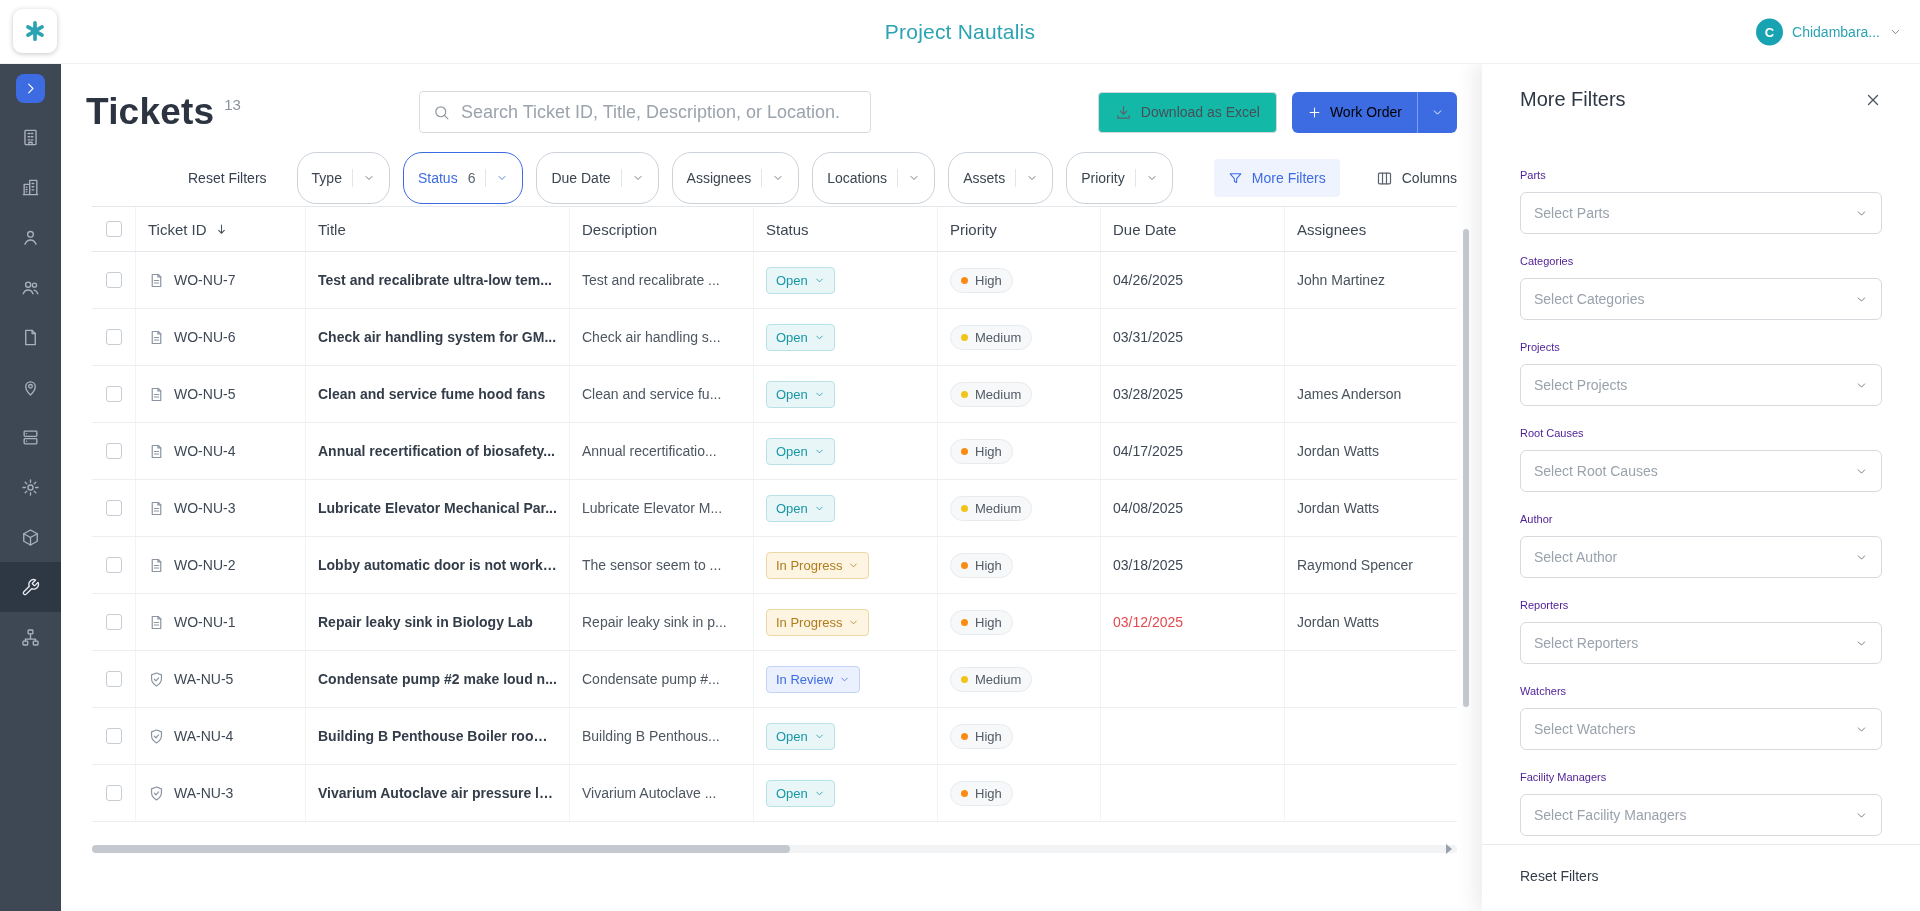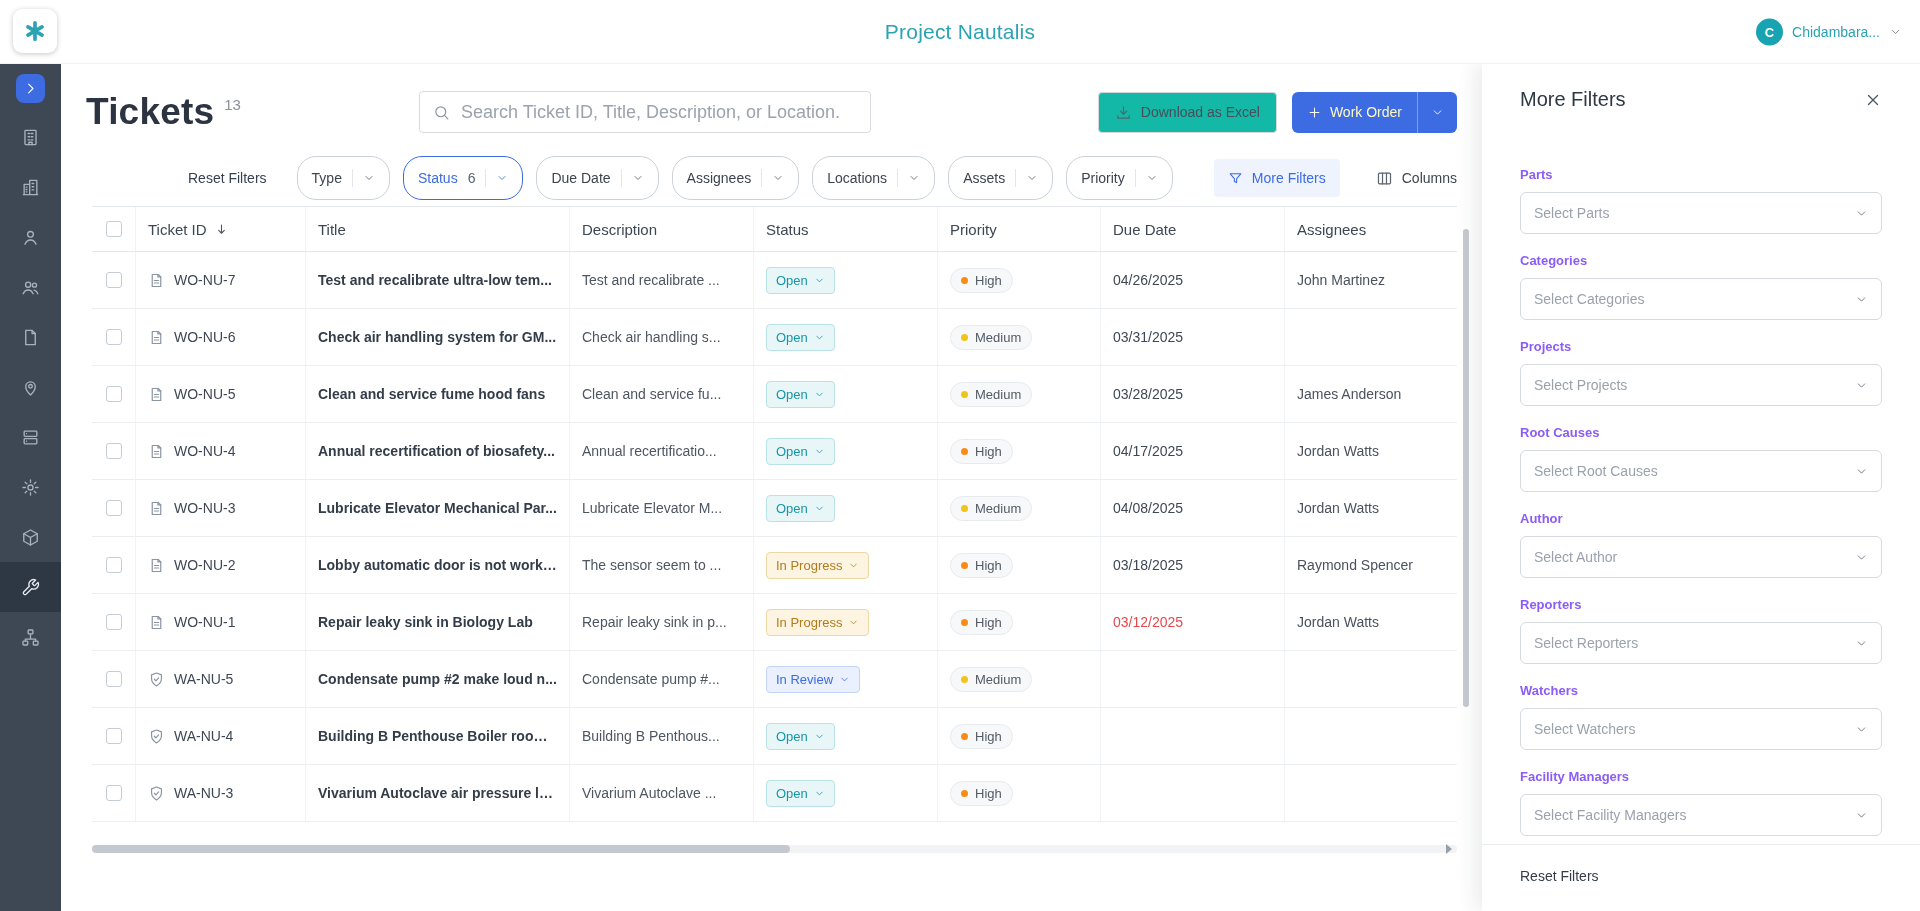--- a/index.html
+++ b/index.html
@@ -50,32 +50,32 @@
   .search-box .icn { width:17px; height:17px; color:#8f98a2; }
   .search-box input { flex:1; min-width:0; border:none; outline:none; font-size:18px; color:#333c46;
     font-family:"Liberation Sans", sans-serif; background:transparent; }
   .search-box input::placeholder { color:#9ba3ad; }
   .head-actions { margin-left:auto; display:flex; align-items:center; gap:15px; }
   .btn { display:inline-flex; align-items:center; font-family:"Liberation Sans", sans-serif; font-size:14px; }
   .btn.ghost { height:41px; padding:16px 16px; gap:9px; background:#14b8a6; border:1px solid #d4d8dd;
     border-radius:4px; color:#474f5a; }
   .btn.ghost .icn { width:17px; height:17px; color:#59626d; }
   .split-btn { display:inline-flex; }
-  .btn.primary { height:41px; padding:0 15px; gap:8px; background:#3d6be2; color:#fef9c3; border:none;
+  .btn.primary { height:41px; padding:0 15px; gap:8px; background:#3d6be2; color:#000000; border:none;
     border-radius:6px 0 0 6px; font-weight:500;text-align:center; }
   .btn.primary .icn { width:15px; height:15px; color:#fff; }
   .btn.primary.caret { padding:0 13px; border-radius:0 6px 6px 0; border-left:1px solid rgba(255,255,255,.35); }
   .btn.primary.caret .icn { width:13px; height:13px; }
 
   
   .filter-row { display:flex; align-items:center; margin-top:26px; padding:0 25px 0 127px; height:38px; }
   .link-btn { background:none; border:none; padding:0; font-family:"Liberation Sans", sans-serif;
     font-size:14px; color:#374151; font-weight:500; }
   .pills { display:flex; gap:13px; margin-left:30px; }
-  .pill { display:inline-flex; align-items:center; gap:10px; height:44px; padding:0 14px;
+  .pill { display:inline-flex; align-items:center; gap:10px; height:52px; padding:0 14px;
     background:#fff; border:1px solid #ccd2d9; border-radius:19px; font-family:"Liberation Sans", sans-serif;
     font-size:14px; color:#3c454f; }
   .pill .icn { width:12px; height:12px; color:#5b646e; }
   .pill-div { width:1px; height:18px; background:#e2e5e9; }
   .pill-count { color:#5b646e; }
   .pill.active { border-color:#3d6be2; }
   .pill.active .pill-label { color:#3d6be2; }
   .pill.active .icn { color:#3d6be2; }
   .filter-right { margin-left:auto; display:flex; align-items:center; gap:36px; }
   .more-filters { display:inline-flex; align-items:center; gap:9px; height:38px; padding:0 14px;
@@ -125,21 +125,21 @@
 
   
   .panel { position:absolute; top:64px; right:0; bottom:0; width:438px; background:#fff;
     box-shadow:-7px 0 18px rgba(30,40,55,.09); z-index:5; }
   .panel-head { display:flex; align-items:center; justify-content:space-between; padding:24px 38px 0 38px; }
   .panel-head h2 { margin:0; font-size:20px; font-weight:500; color:#2e3744; }
   .close-btn { background:none; border:none; padding:0; color:#4b545f; display:flex; }
   .close-btn .icn { width:18px; height:18px; }
   .panel-fields { padding:56px 38px 0 38px; }
   .fgroup { margin-bottom:19px; }
-  .flabel { font-size:13px; font-weight:700; color:#8b5cf6; line-height:16px; }
+  .flabel { font-size:11px; font-weight:400; color:#4c1d95; line-height:16px; }
   .fselect { margin-top:9px; height:42px; border:1px solid #d6dade; border-radius:6px;
     display:flex; align-items:center; justify-content:space-between; padding:0 13px; background:#fff; }
   .fplaceholder { font-size:14px; color:#9aa2ac; }
   .fselect .icn { width:13px; height:13px; color:#6b747e; }
   .panel-foot { position:absolute; left:0; right:0; bottom:0; border-top:1px solid #e7eaee; padding:22px 38px 26px; }
   .panel-reset { font-size:14px; font-weight:500; color:#333c48; }
 </style>
 </head>
 <body>
 

